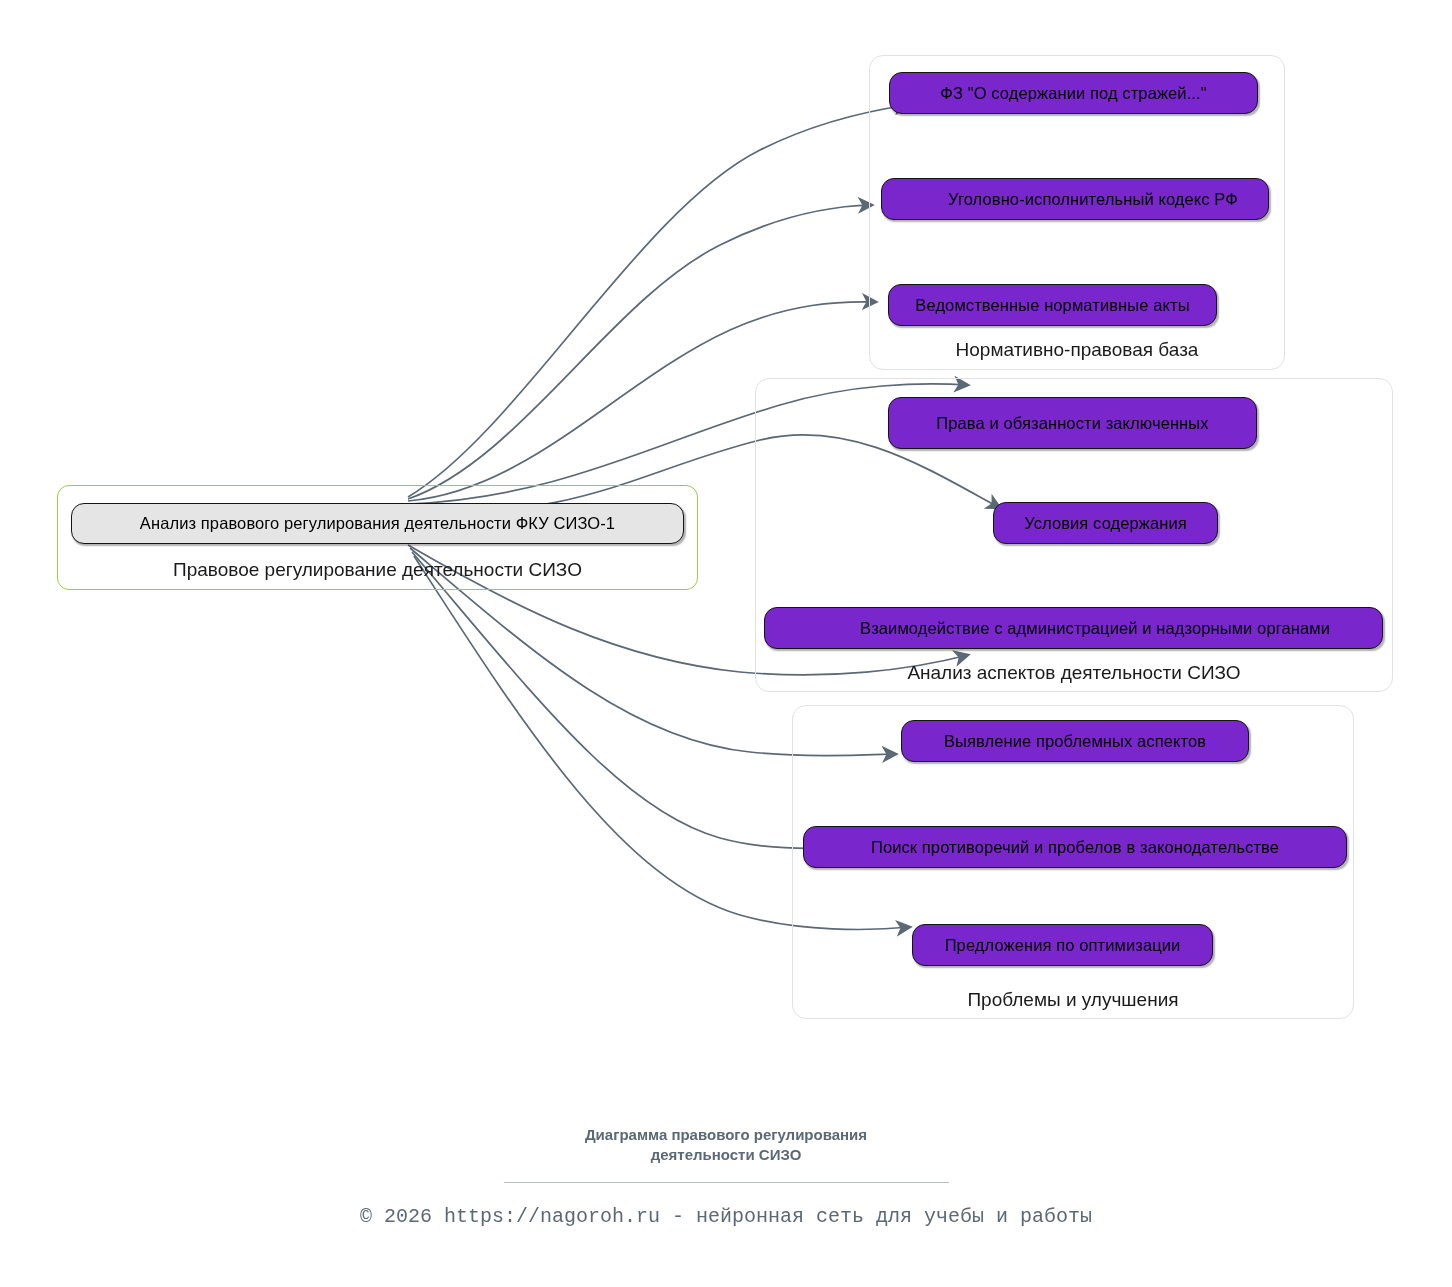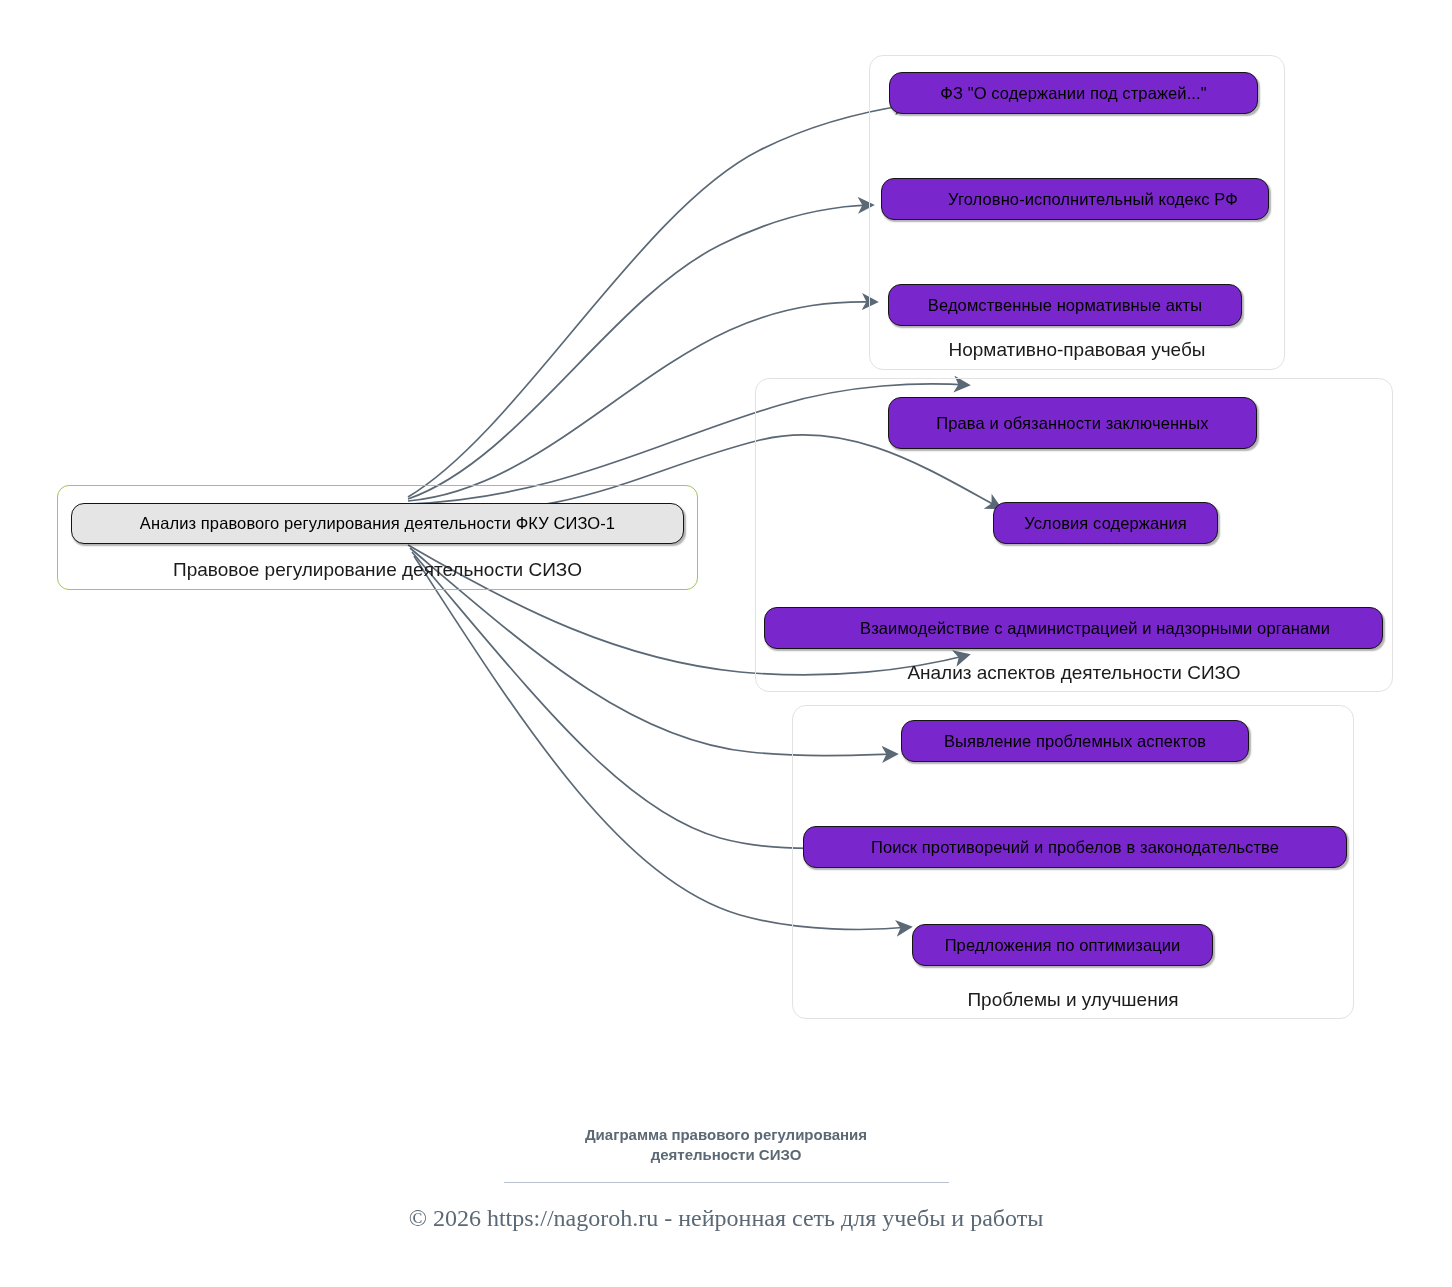--- a/index.html
+++ b/index.html
@@ -90,23 +90,23 @@
     margin-top: 12px;
   }
   .footer-rule {
     width: 445px;
     height: 0;
     margin: 16px auto 0 auto;
     border-top: 1.2px solid #b9c2cb;
   }
   .footer-credit {
     margin-top: 22px;
-    font-size: 24px;
+    font-size: 20px;
     color: #5b6875;
-    font-family: Liberation Serif, serif;
+    font-family: Liberation Mono, monospace;
   }
 </style>
 </head>
 <body>
 
 <div id="canvas">
 
   <svg id="edges" viewBox="0 0 1452 1287">
     <defs>
       <marker id="arrow" viewBox="0 0 12 12" refX="10" refY="6" markerWidth="10" markerHeight="10" orient="auto-start-reverse">
@@ -127,32 +127,32 @@
   </svg>
 
   <div class="cluster root-cluster" style="left:57px; top:485px; width:641px; height:105px;">
     <div class="cluster-label" style="top:73px;">Правовое регулирование деятельности СИЗО</div>
   </div>
   <div class="node root" style="left:71px; top:503px; width:613px; height:41px;">
     <span>Анализ правового регулирования деятельности ФКУ СИЗО-1</span>
   </div>
 
   <div class="cluster" style="left:869px; top:55px; width:416px; height:315px;">
-    <div class="cluster-label" style="top:283px;">Нормативно-правовая учебы</div>
+    <div class="cluster-label" style="top:283px;">Нормативно-правовая база</div>
   </div>
 
   <div class="node leaf" style="left:889px; top:72px; width:369px; height:42px;">
     <span>ФЗ "О содержании под стражей..."</span>
   </div>
 
   <div class="node leaf" style="left:881px; top:178px; width:388px; height:42px;padding-left:36px;">
     <span>Уголовно-исполнительный кодекс РФ</span>
   </div>
 
-  <div class="node leaf" style="left:888px; top:284px; width:354px; height:42px;">
+  <div class="node leaf" style="left:888px; top:284px; width:329px; height:42px;">
     <span>Ведомственные нормативные акты</span>
   </div>
 
   <div class="cluster" style="left:755px; top:378px; width:638px; height:314px;">
     <div class="cluster-label" style="top:283px;">Анализ аспектов деятельности СИЗО</div>
   </div>
 
   <div class="node leaf" style="left:888px; top:397px; width:369px; height:52px;">
     <span>Права и обязанности заключенных</span>
   </div>

